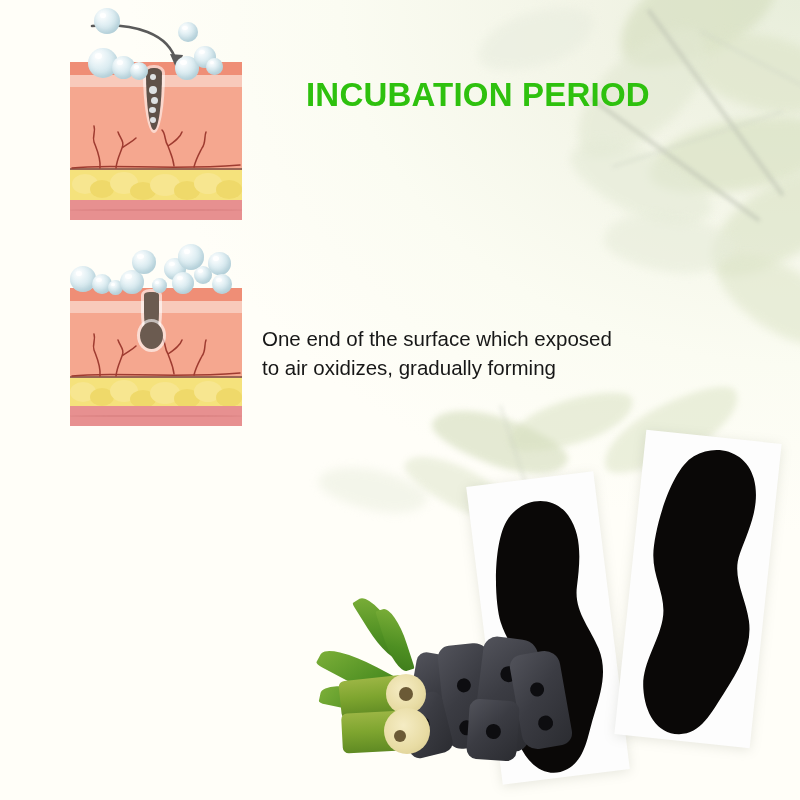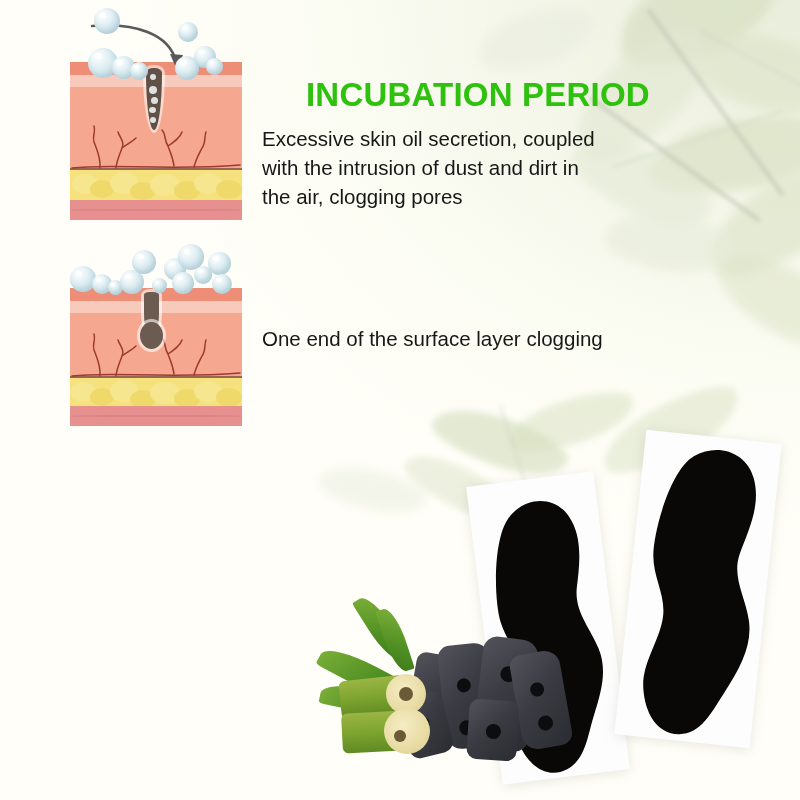--- a/index.html
+++ b/index.html
@@ -194,28 +194,24 @@
     <div class="bubble" style="left:104px;top:20px;width:22px;height:22px;"></div>
     <div class="bubble" style="left:118px;top:6px;width:26px;height:26px;"></div>
     <div class="bubble" style="left:112px;top:34px;width:22px;height:22px;"></div>
     <div class="bubble" style="left:134px;top:28px;width:18px;height:18px;"></div>
     <div class="bubble" style="left:148px;top:14px;width:23px;height:23px;"></div>
     <div class="bubble" style="left:152px;top:36px;width:20px;height:20px;"></div>
     <div class="bubble" style="left:92px;top:40px;width:15px;height:15px;"></div>
   </div>
 
   <div class="head" style="left:276px;top:78px;margin-left:30px;">INCUBATION PERIOD</div>
-  <div class="body-txt" style="left:262px;top:124px;width:390px;">
-    <div>Excessive skin oil secretion, coupled</div>
-    <div>with the intrusion of dust and dirt in</div>
-    <div>the air, clogging pores</div>
-  </div>
 
   <div class="body-txt" style="left:262px;top:324px;width:430px;">
-    <div>One end of the surface layer clogging</div>
+    <div>One end of the surface which exposed</div>
+    <div>to air oxidizes, gradually forming</div>
   </div>
 
   <div>
 
     <div class="paper" style="left:484px;top:478px;width:128px;height:300px;transform:rotate(-7deg);"></div>
     <svg class="strip-svg" style="position:absolute;left:478px;top:480px;transform:rotate(-7deg);" width="150" height="300" viewBox="0 0 150 300">
       <path fill="#0a0807" d="M44 34 C62 14, 92 16, 104 38 C116 60, 110 86, 104 110
         C98 134, 112 152, 118 174 C124 196, 116 216, 106 238
         C96 260, 92 282, 72 290 C52 298, 34 282, 28 260
         C22 238, 34 218, 38 196 C42 174, 28 158, 24 136

